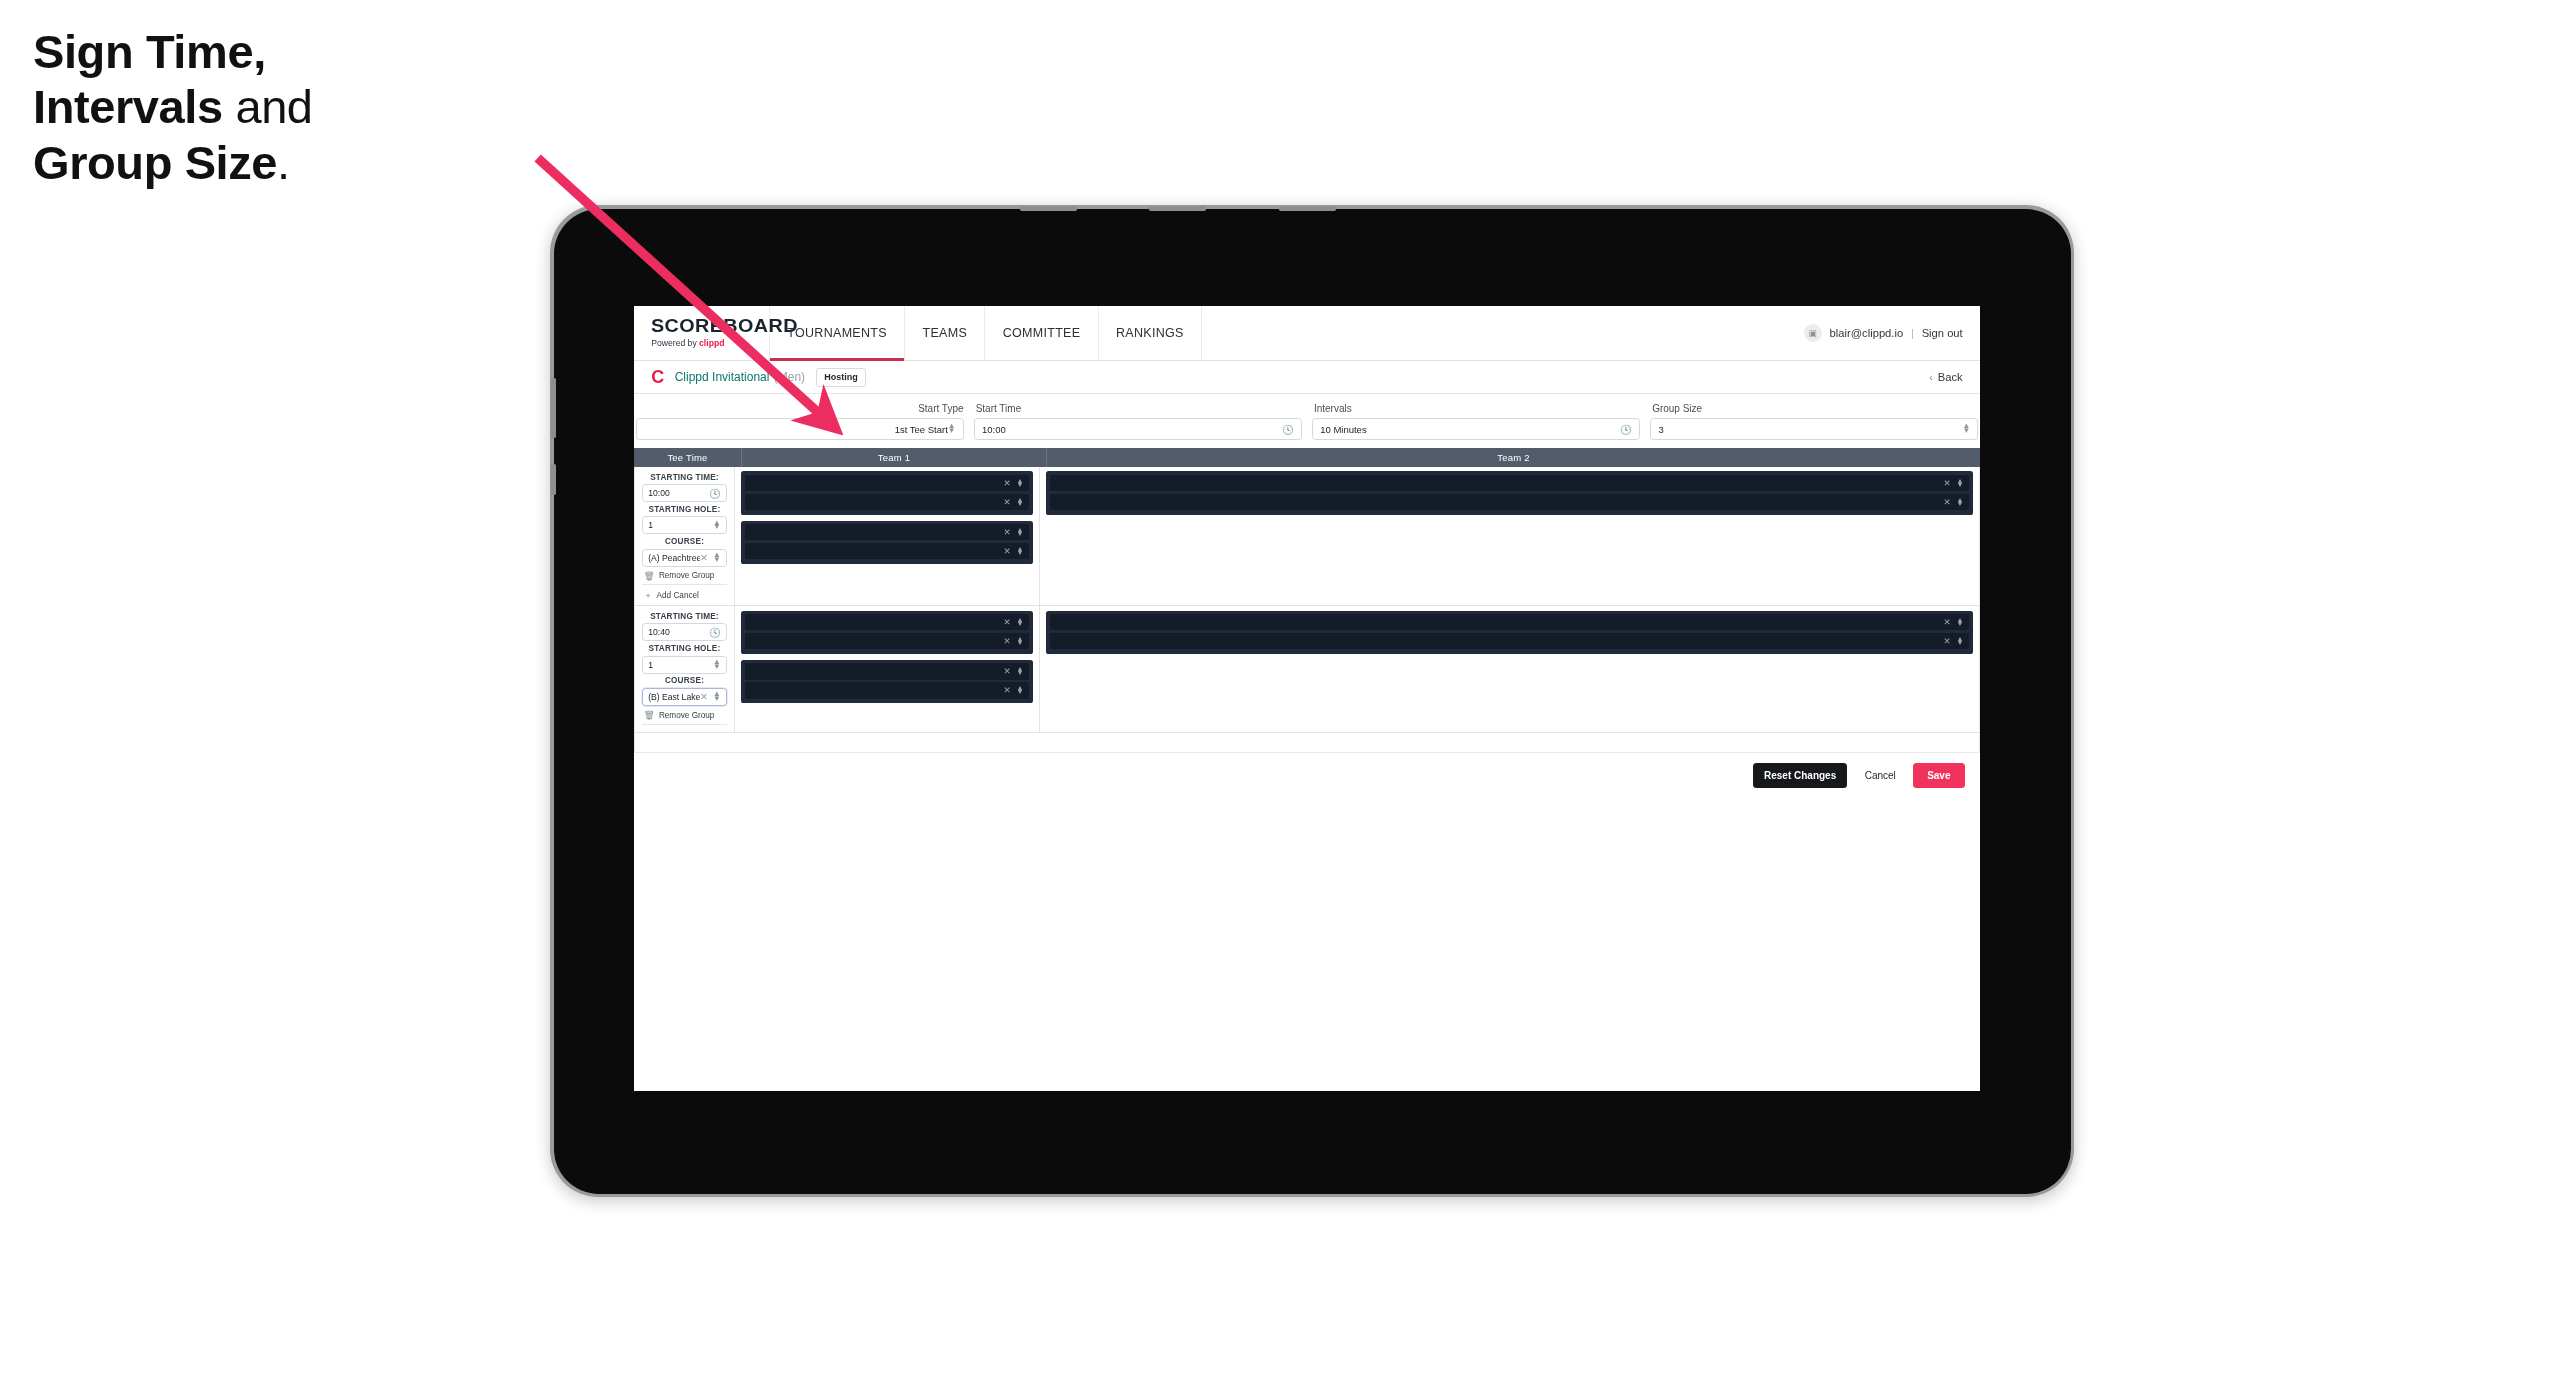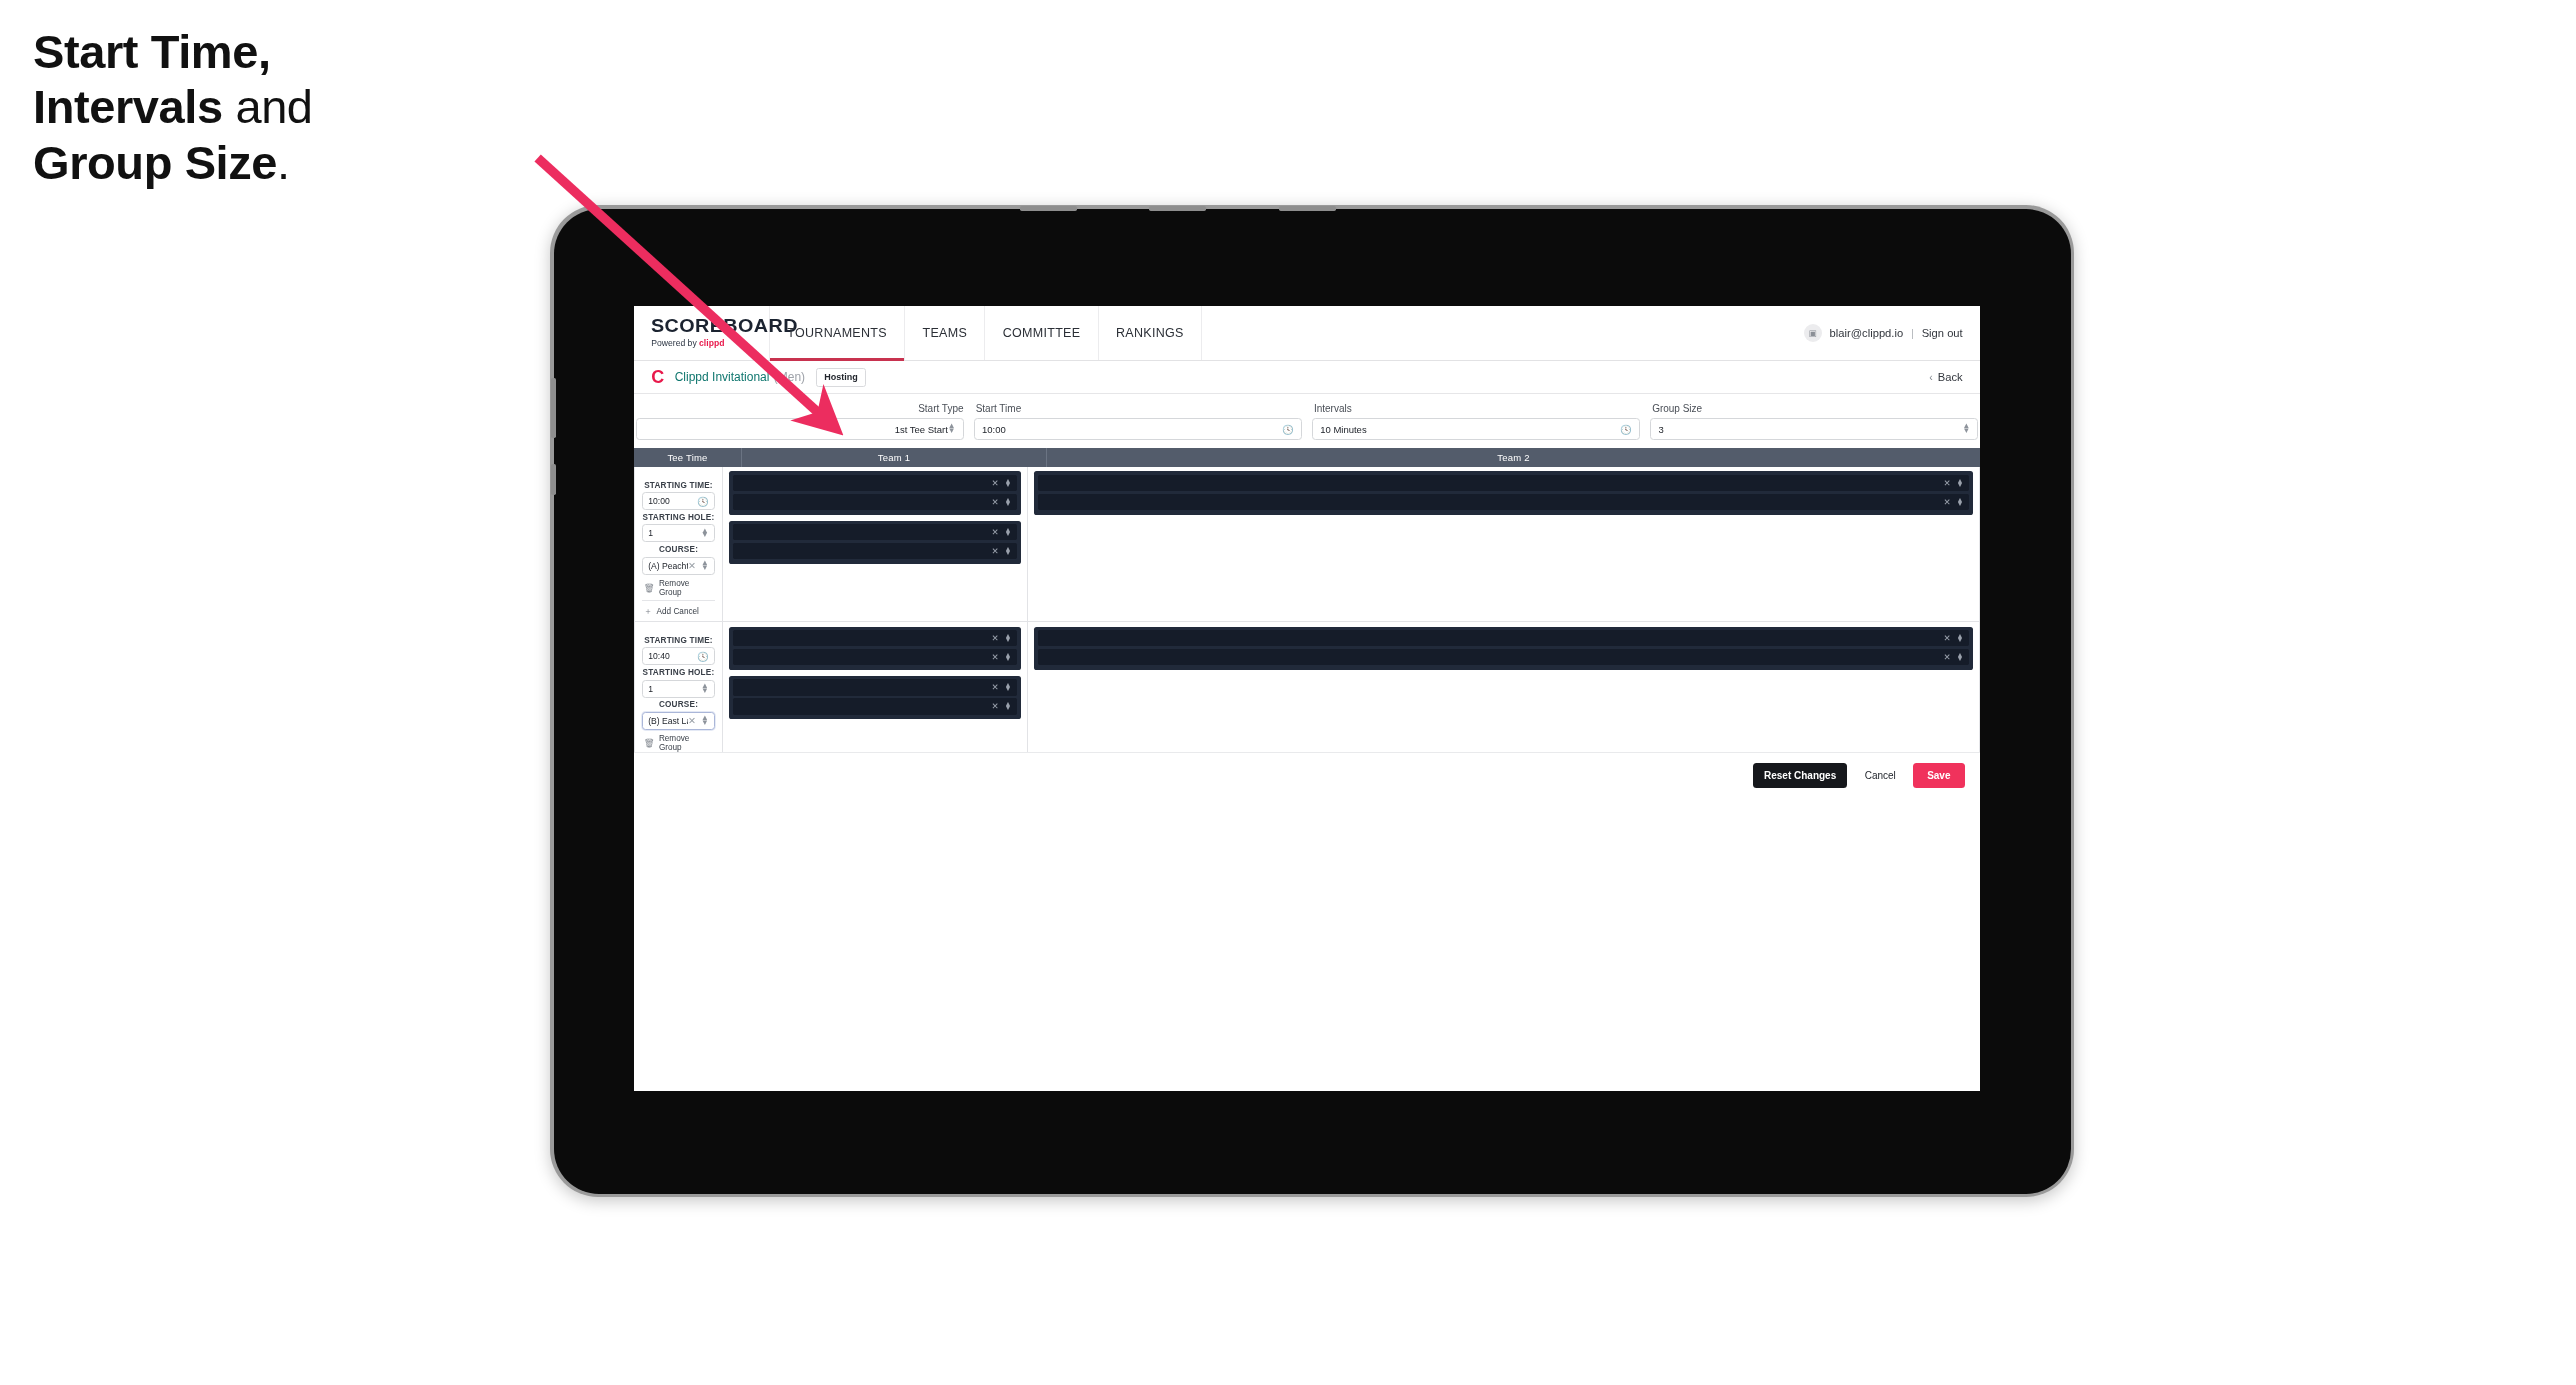--- a/index.html
+++ b/index.html
@@ -100,21 +100,21 @@
   #thead .th { color:#fff; font-size:9.5px; display:flex; align-items:center;
                justify-content:center; letter-spacing:0.2px; }
   #thead .th.tee { width:108px; border-right:0.9px solid #6b7483; }
   #thead .th.t1 { width:305px; border-right:0.9px solid #6b7483; }
   #thead .th.t2 { flex:1; }
 
   
   #tbody { position:relative; height:285px; overflow:hidden;
            border-left:0.9px solid #e4e5e8; border-right:0.9px solid #e4e5e8; }
   .teerow { display:flex; border-bottom:0.9px solid #e2e3e6; }
-  .teecell { width:88px; border-right:0.9px solid #e2e3e6; padding:11px 7px 0 7px; }
+  .teecell { width:100px; border-right:0.9px solid #e2e3e6; padding:3px 7px 0 7px; }
   .sublabel { font-size:8.2px; font-weight:700; color:#3a4049; text-align:center;
               letter-spacing:0.2px; margin:2.6px 0 2.6px 0; }
   .smallinput { height:18px; border:0.9px solid #d5d7da; border-radius:3.5px; background:#fff;
                 display:flex; align-items:center; padding:0 5.2px; font-size:8.6px; color:#22262d; }
   .smallinput.focused { border-color:#aab6d8; box-shadow:0 0 0 0.9px #e4e9f5; }
   .smallinput .val { flex:1; white-space:nowrap; overflow:hidden; }
   .grouplink { font-size:8.2px; color:#3a4049; display:flex; align-items:center;
                gap:4.3px; padding:4.3px 1.7px 3.5px 1.7px; cursor:pointer; }
   .grouplink.rg { border-bottom:0.9px solid #e4e5e8; }
   .gicon { color:#7c828a; font-size:8.6px; }
@@ -143,21 +143,21 @@
 
   
   #arrow { position:absolute; left:0; top:0; width:2576px; height:1386px;
            pointer-events:none; }
 </style>
 </head>
 <body>
 
 <div id="caption">
   <div>
-    <b>Start Time,</b>
+    <b>Sign Time,</b>
   </div>
   <div>
     <b>Intervals</b><span> and</span>
   </div>
   <div>
     <b>Group Size</b><span>.</span>
   </div>
 </div>
 
 <div id="tablet-outer">

